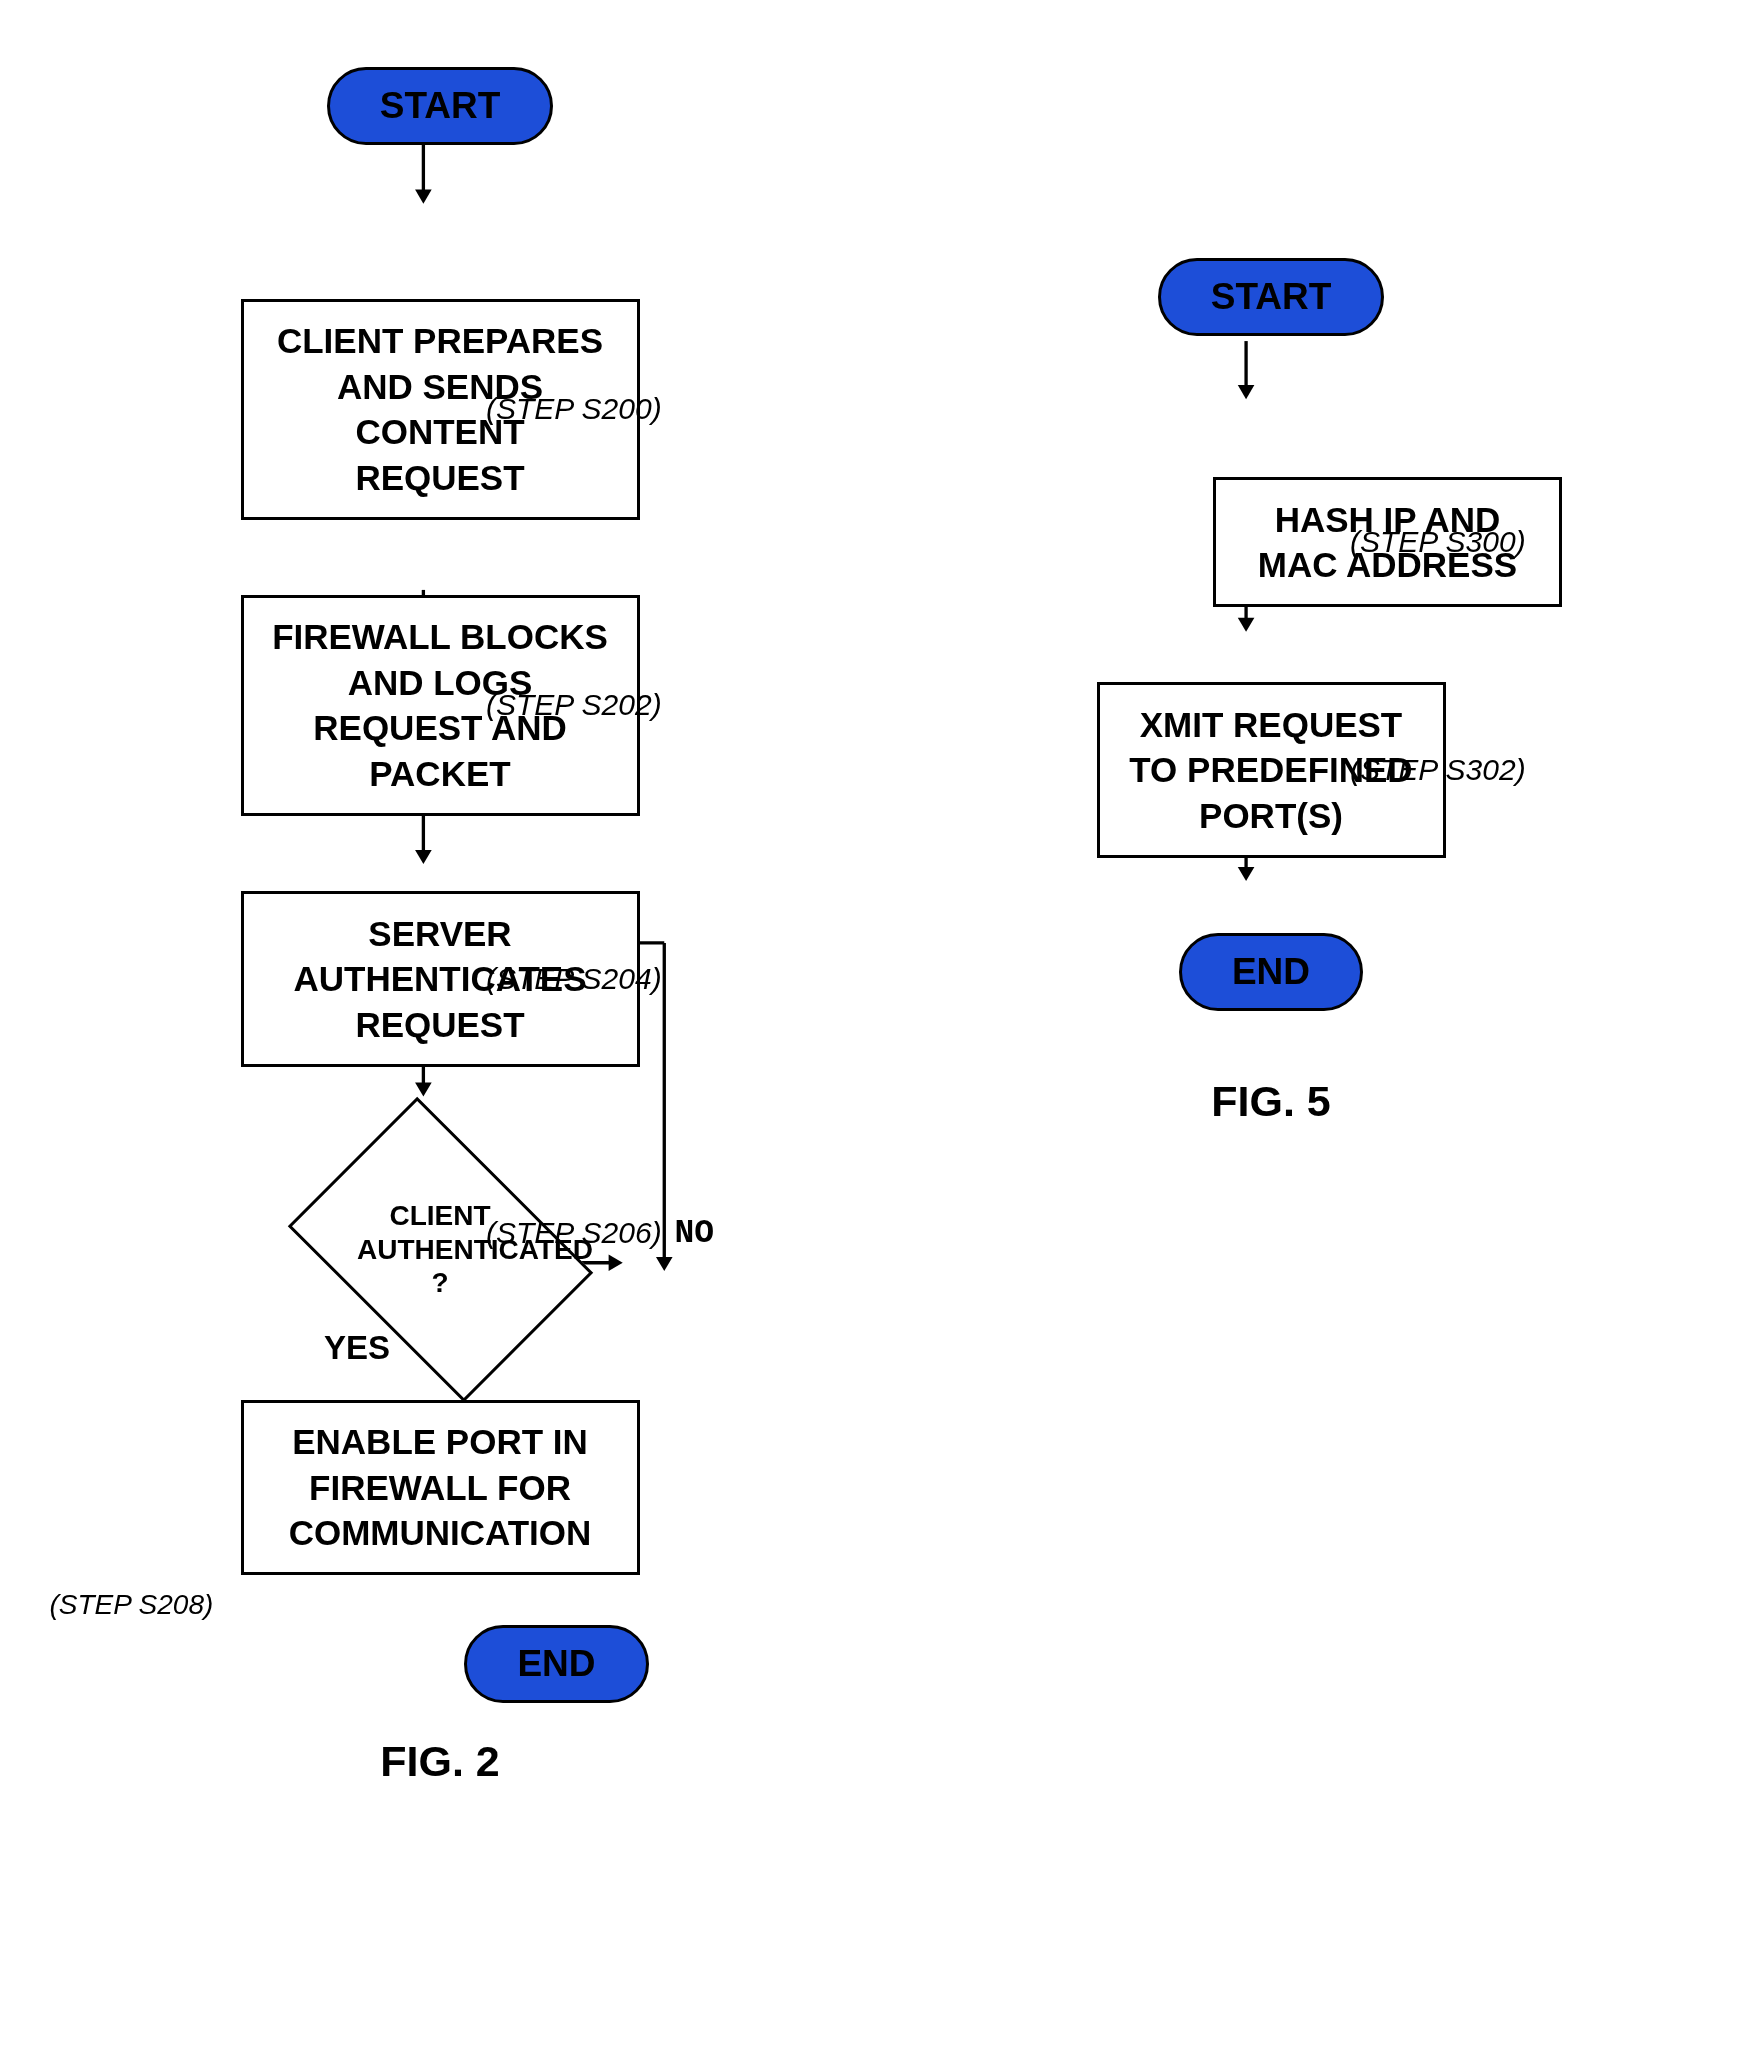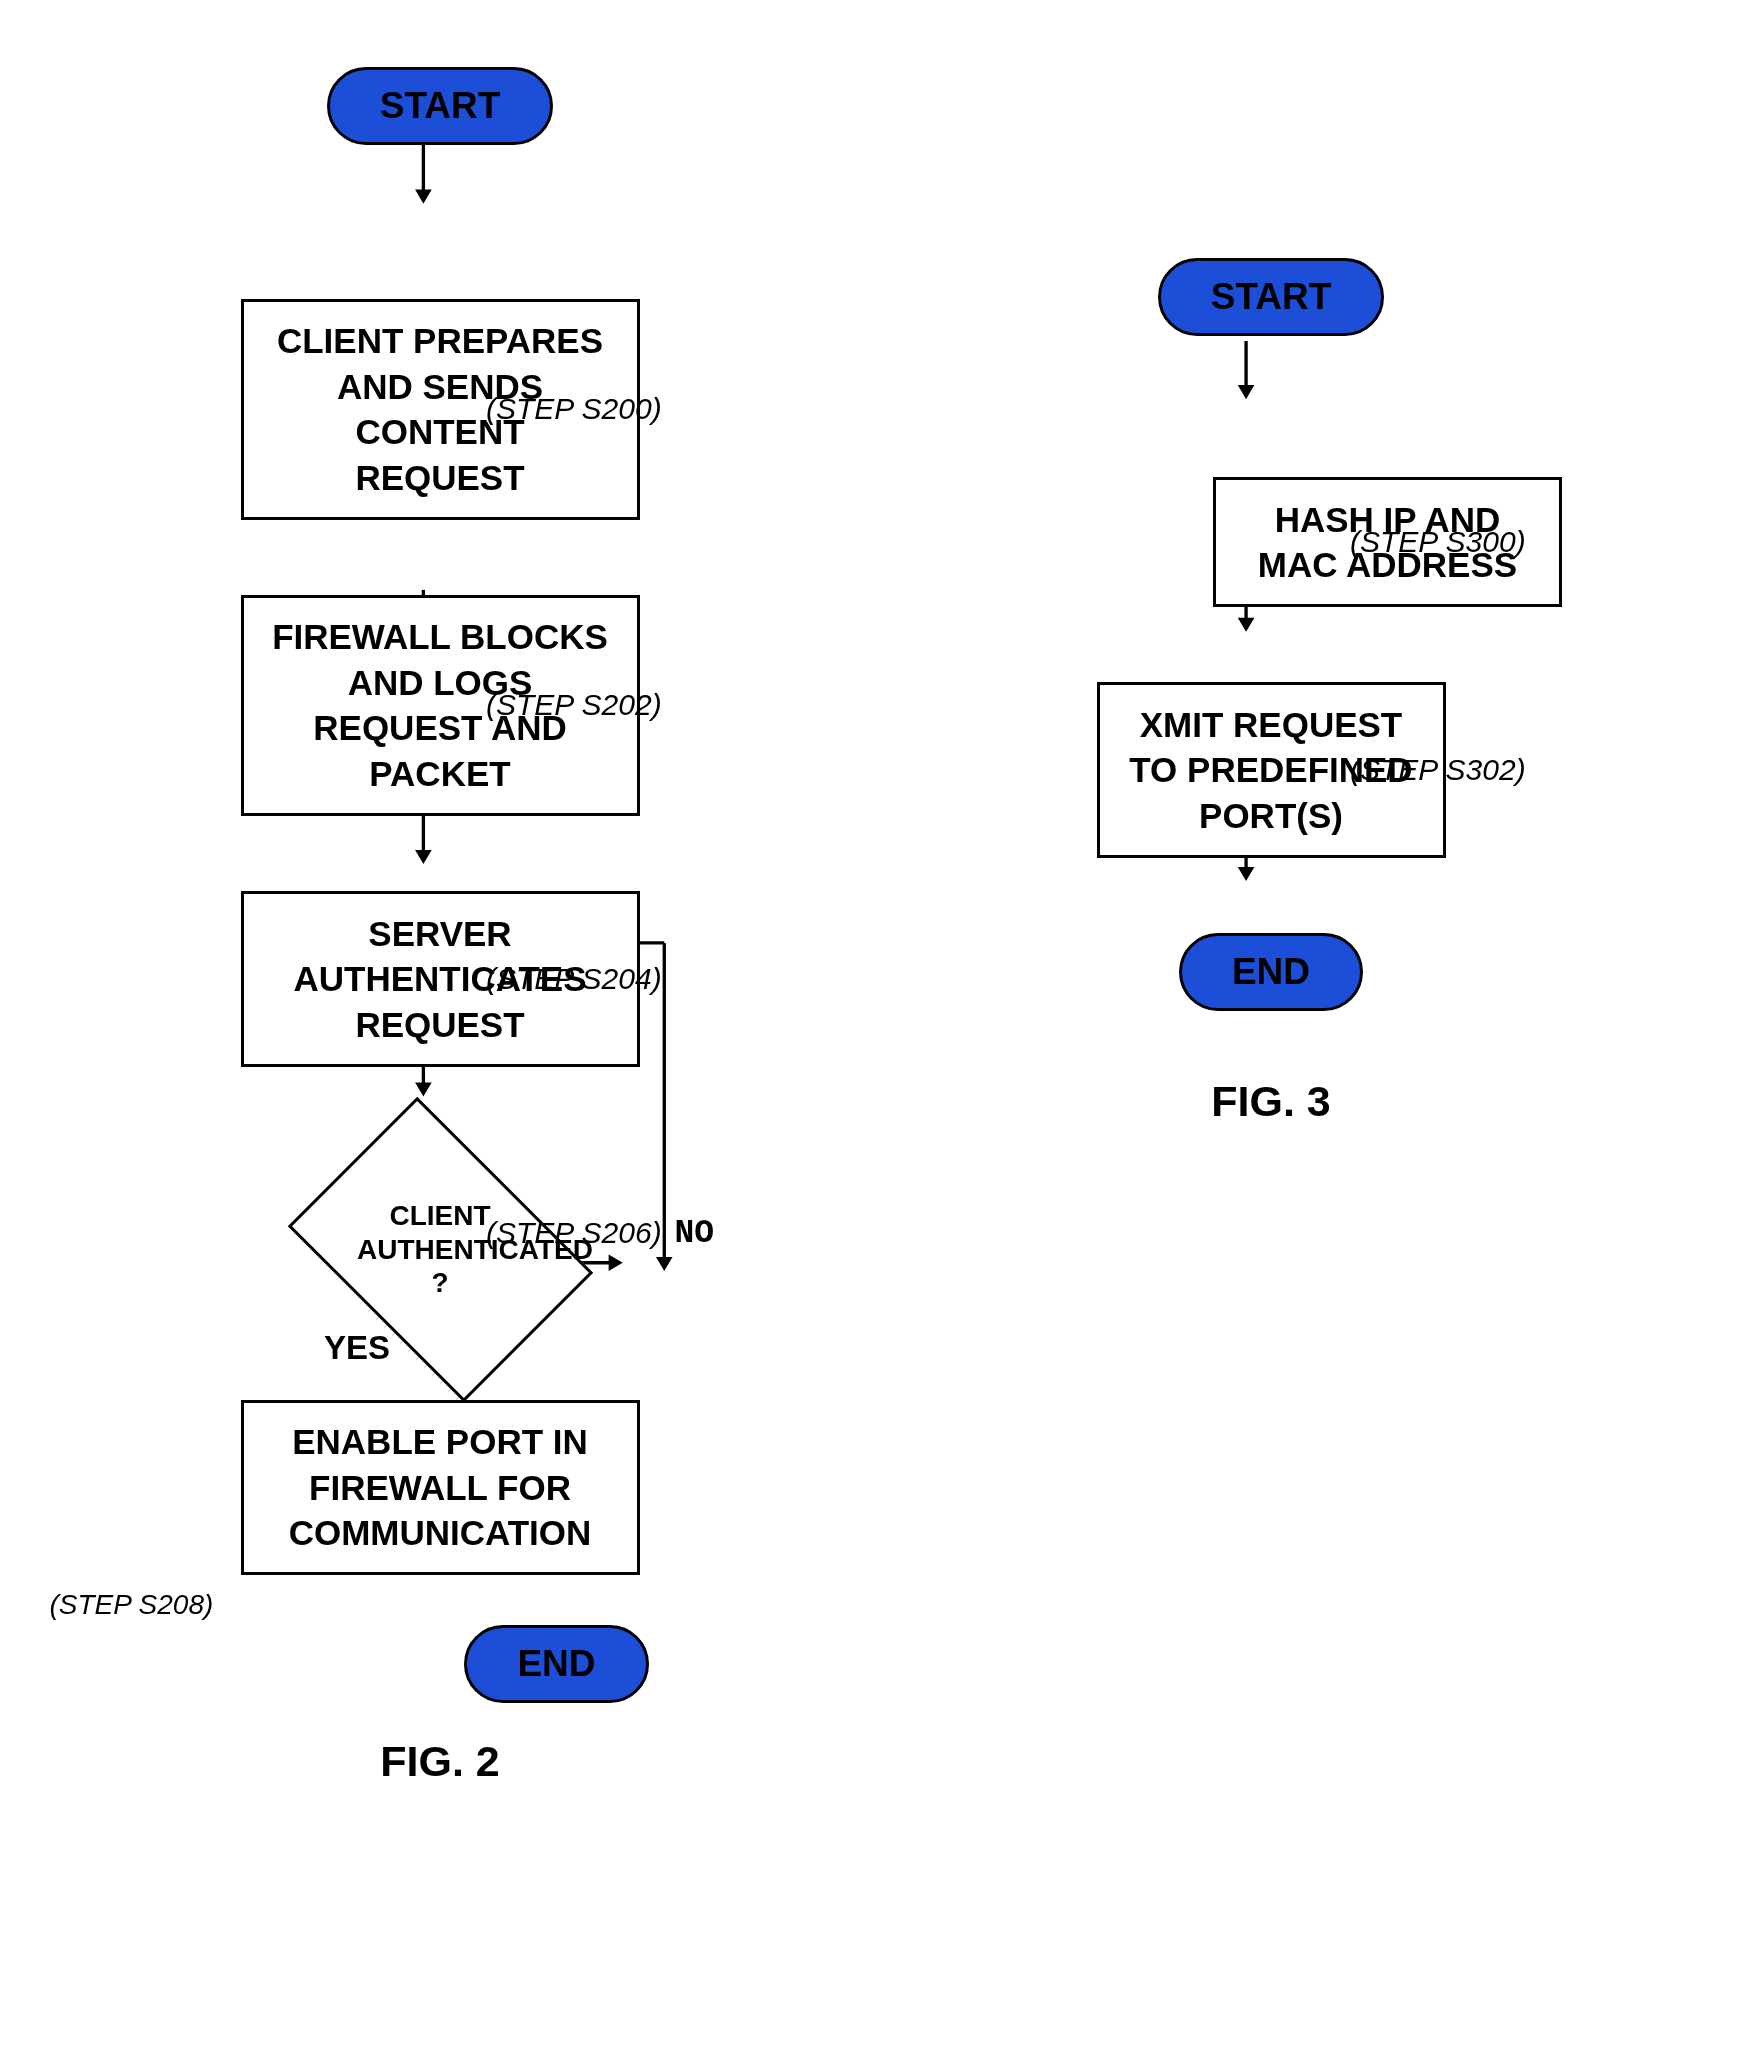--- a/index.html
+++ b/index.html
@@ -239,17 +239,17 @@
         <div class="step-label" style="left:370px; top:50%; transform:translateY(-50%);">(STEP S302)</div>
       </div>
 
       <div style="height:75px;"></div>
 
       <div style="display:flex; justify-content:center; width:100%;">
         <div class="terminal">END</div>
       </div>
     </div>
 
-    <div class="fig-label" style="margin-top:66px;">FIG. 3</div>
+    <div class="fig-label" style="margin-top:66px;">FIG. 5</div>
   </div>
 
 </div>
 
 
 </body></html>

